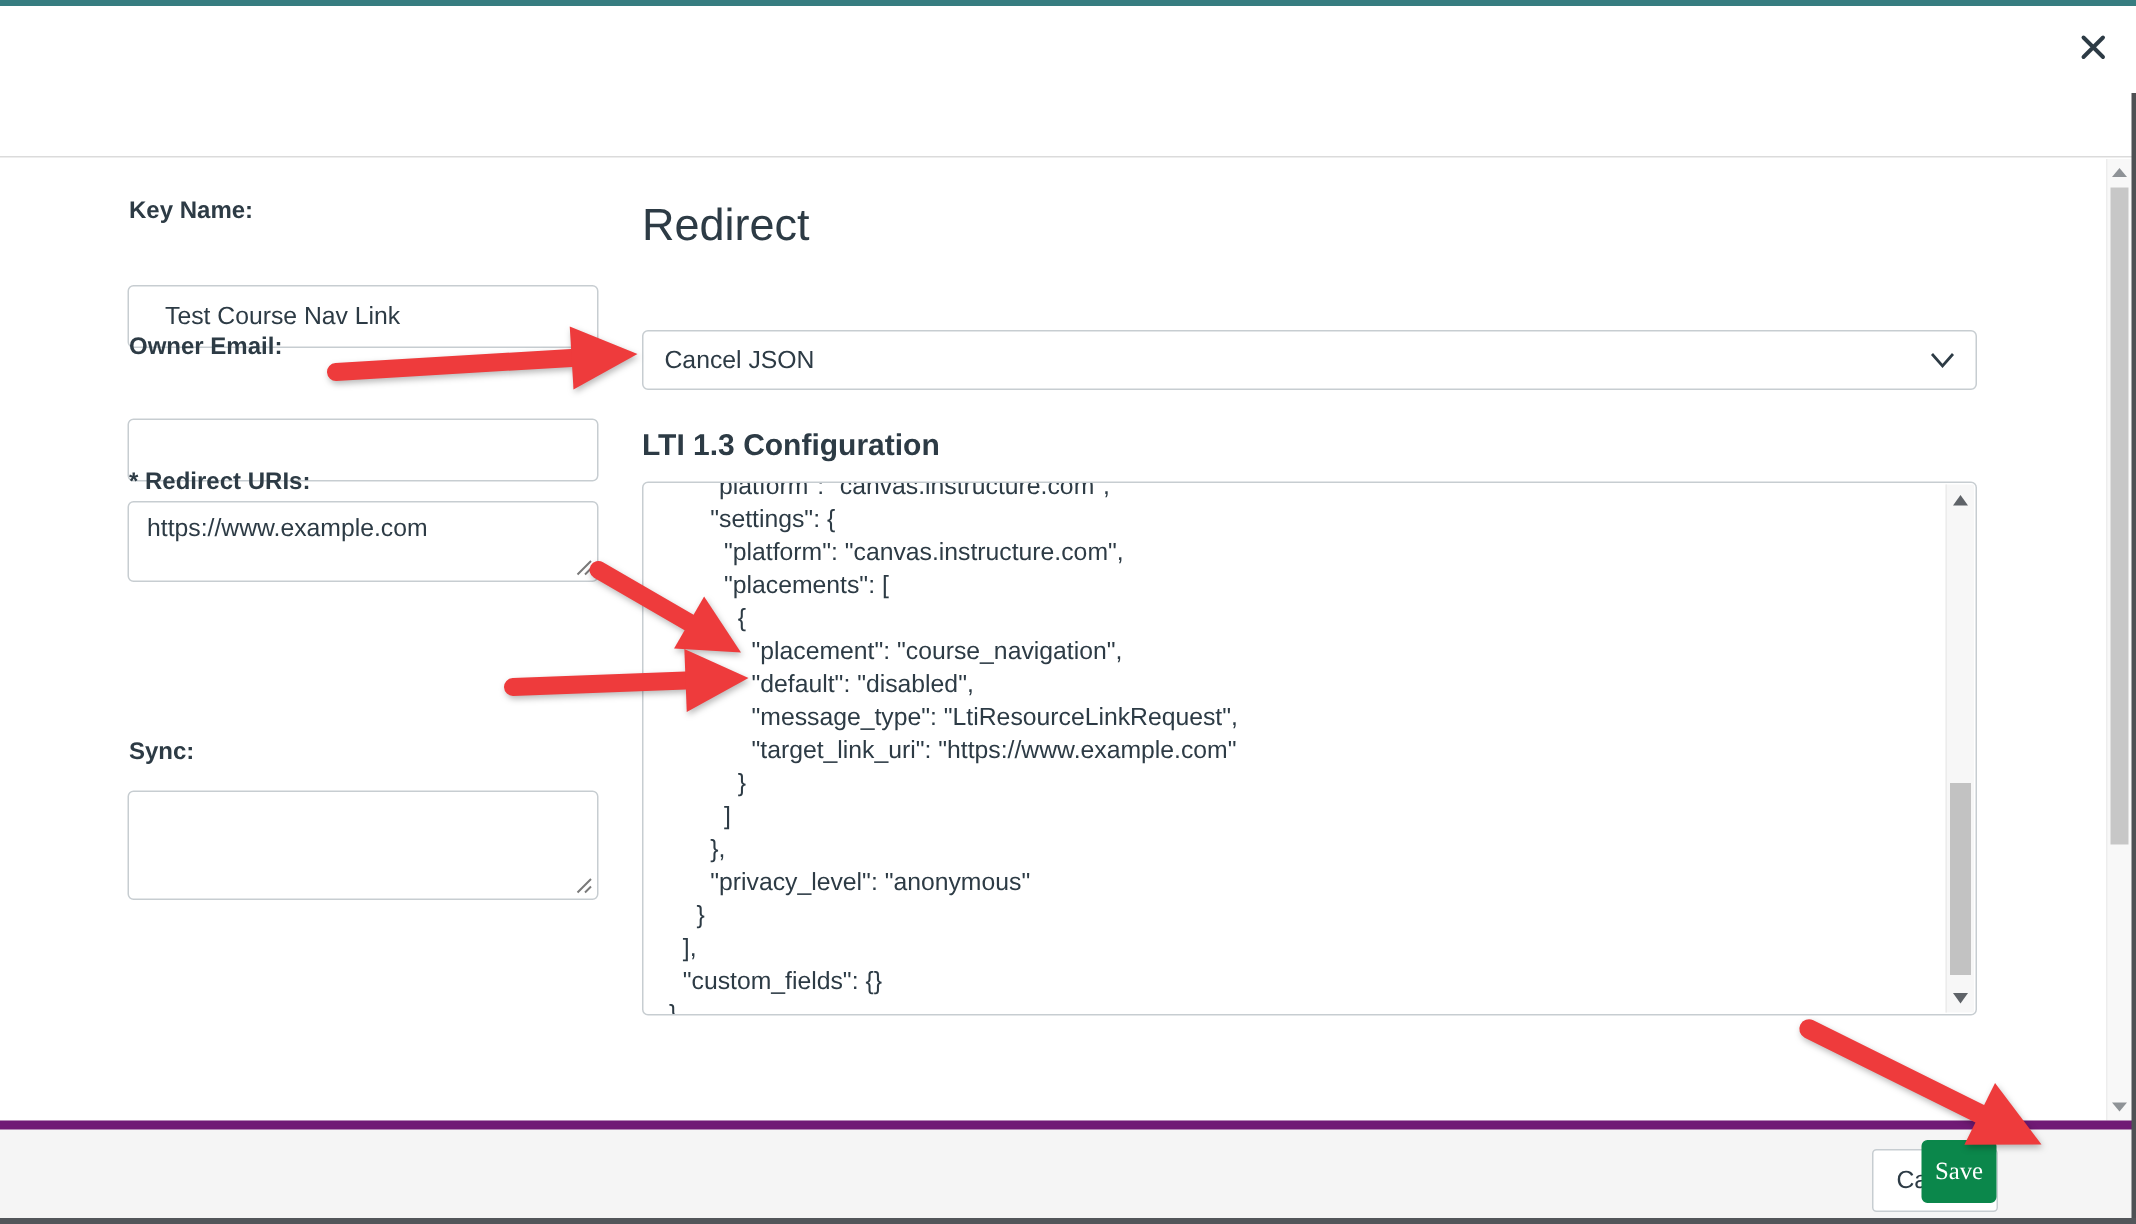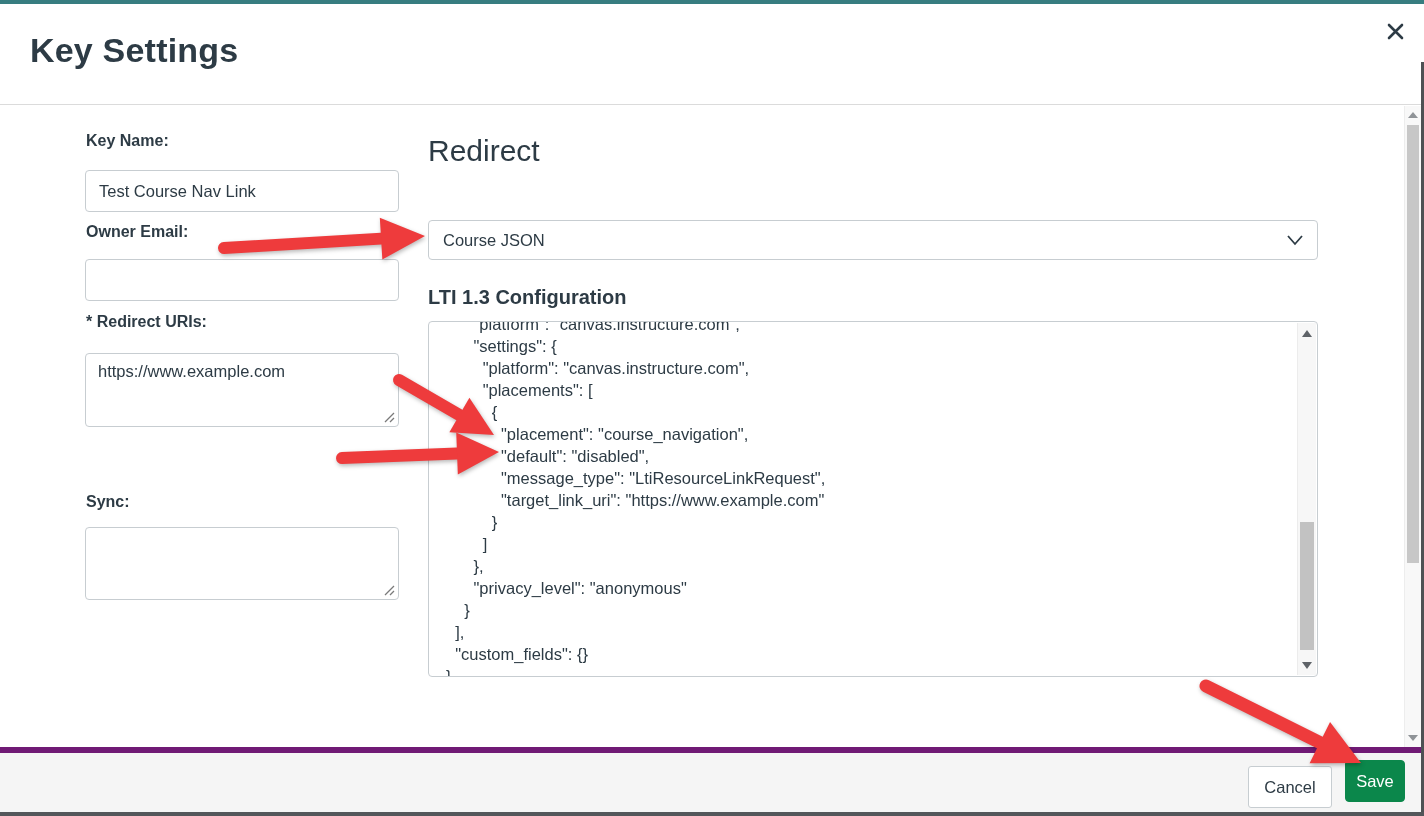--- a/index.html
+++ b/index.html
@@ -16,22 +16,22 @@
 
   
   .modal-header { position:absolute; left:0; top:4px; width:100%; height:101px; background:#fff; border-bottom:1px solid #DBDBDB; }
   .modal-title { position:absolute; left:30px; top:27px; font-size:34px; font-weight:700; letter-spacing:.2px; color:#2D3B45; }
   .close-btn { position:absolute; right:16px; top:14px; width:26px; height:26px; background:none; border:none; cursor:pointer; display:flex; align-items:center; justify-content:center; }
 
   
   .fld-label { position:absolute; left:86px; font-size:16px; font-weight:700; color:#2D3B45; }
   .txt-input {
     position:absolute; left:85px; width:314px; height:42px;
-    border:1px solid #C7CDD1; border-radius:4px; padding:0 13px;
-    font-family:"Liberation Sans",sans-serif; font-size:16.5px; color:#2D3B45; background:#fff;
+    border:1px solid #C7CDD1; border-radius:4px; padding:0 24px;
+    font-family:"Liberation Sans",sans-serif; font-size:16.5px; color:#2D3B45; background:#fff;margin-top:20px;
   }
   .ta-wrap { position:absolute; left:85px; width:314px; }
   .ta-wrap textarea {
     width:100%; height:100%; resize:none; border:1px solid #C7CDD1; border-radius:4px;
     padding:8px 12px; font-family:"Liberation Sans",sans-serif; font-size:16.5px; color:#2D3B45; background:#fff; outline:none;
   }
   .resize-grip { position:absolute; right:4px; bottom:4px; width:11px; height:11px; cursor:nwse-resize; }
 
   .btn-green {
     position:absolute; background:#0B874B; color:#fff; border:1px solid #0B874B; border-radius:4px;
@@ -79,71 +79,70 @@
   .outer-sb .tri-down { border-left-width:5px; border-right-width:5px; border-top:6px solid #8F9397; }
   .outer-sb .sb-thumb { position:absolute; left:2px; right:2px; top:19px; height:438px; background:#C7C7C7; cursor:grab; }
 
   
   .modal-footer { position:absolute; left:0; top:747px; width:100%; height:65px; background:#F5F5F5; border-top:6px solid #701a75; }
   .cancel-btn {
     position:absolute; left:1248px; top:13px; width:84px; height:42px;
     background:#fff; border:1px solid #C7CDD1; border-radius:3px;
     font-family:"Liberation Sans",sans-serif; font-size:16.5px; color:#2D3B45; cursor:pointer;
   }
-  .save-btn { left:1345px; top:760px; width:60px; height:42px; }
+  .save-btn { left:1281px; top:760px; width:50px; height:42px;font-family:Liberation Serif, serif; }
 
   .edge-right { position:absolute; left:1421px; top:62px; width:3px; height:754px; background:#4E5154; }
   .edge-bottom { position:absolute; left:0; top:812px; width:100%; height:4px; background:#53565A; }
 
   .arrows-overlay { position:absolute; left:0; top:0; width:1424px; height:816px; pointer-events:none; z-index:60;
                     filter: drop-shadow(1px 2px 2px rgba(0,0,0,.28)); }
 </style>
 </head>
 <body>
 
 <div class="page">
   <div class="top-accent"></div>
 
   <div class="modal-header">
-    <h1 class="modal-title">Key Settings</h1>
     <button class="close-btn" aria-label="Close">
       <svg width="19" height="19" viewBox="0 0 19 19">
         <path d="M3 3 L16 16 M16 3 L3 16" stroke="#2D3B45" stroke-width="2.6" stroke-linecap="round" fill="none"></path>
       </svg>
     </button>
   </div>
 
   <div class="fld-label" style="top:132px;">Key Name:</div>
   <input class="txt-input" style="top: 170px;" value="Test Course Nav Link">
 
   <div class="fld-label" style="top:223px;">Owner Email:</div>
   <input class="txt-input" style="top: 259px;" value="">
 
   <div class="fld-label" style="top:313px;">* Redirect URIs:</div>
-  <div class="ta-wrap" style="top:353px; height:74px;">
+  <div class="ta-wrap" style="top:334px; height:54px;">
     <textarea style="">https://www.example.com</textarea>
     <svg class="resize-grip" width="11" height="11" viewBox="0 0 11 11">
       <path d="M10 1 L1 10 M10 6 L6 10" stroke="#7a7a7a" stroke-width="1.3" fill="none"></path>
     </svg>
   </div>
 
 
   <div class="fld-label" style="top:493px;">Sync:</div>
   <div class="ta-wrap" style="top:527px; height:73px;">
     <textarea style=""></textarea>
     <svg class="resize-grip" width="11" height="11" viewBox="0 0 11 11">
       <path d="M10 1 L1 10 M10 6 L6 10" stroke="#7a7a7a" stroke-width="1.3" fill="none"></path>
     </svg>
   </div>
 
   <h2 class="configure-heading">Redirect</h2>
   <div class="method-label">Method</div>
 
   <div class="method-select" role="combobox">
-    <span>Course JSON</span>
+    <span>Cancel JSON</span>
     <svg class="chev" width="18" height="14" viewBox="0 0 18 14">
       <polyline points="2,3 9,11 16,3" fill="none" stroke="#2D3B45" stroke-width="1.8"></polyline>
     </svg>
   </div>
 
   <div class="lti-label">LTI 1.3 Configuration</div>
 
   <div class="json-box">
     <pre class="json-text">      "platform": "canvas.instructure.com",
       "settings": {

